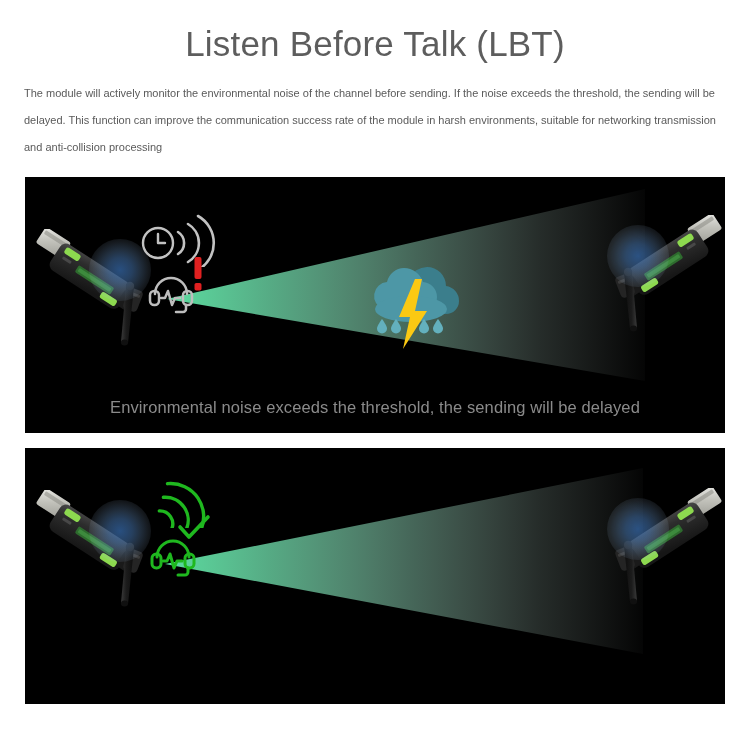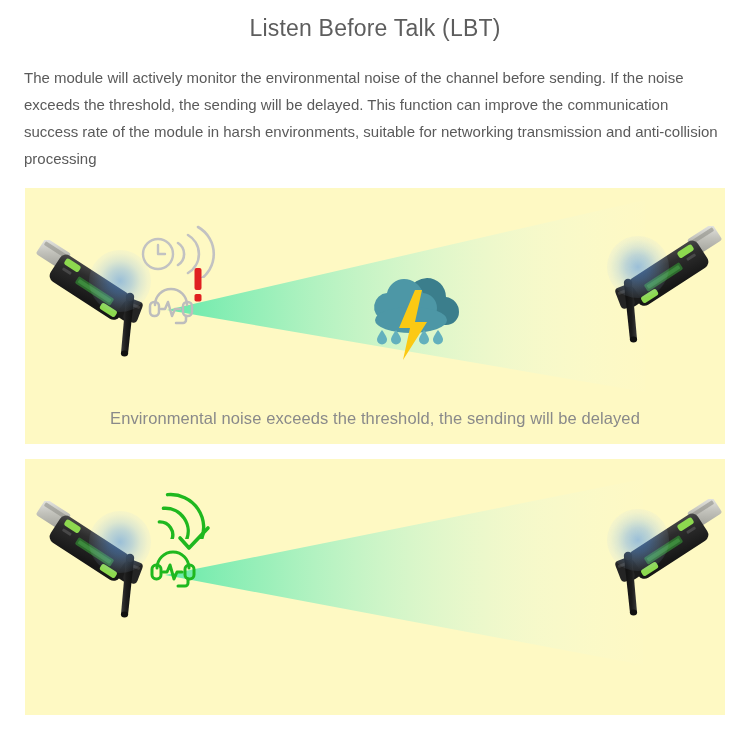--- a/index.html
+++ b/index.html
@@ -20,46 +20,46 @@
     height: 750px;
     background: #ffffff;
   }
 
   
   .header {
     padding: 0 24px;
   }
   .title {
     margin: 0;
-    padding-top: 6px;
+    padding-top: 22px;
     text-align: center;
-    font-size: 23px;
+    font-size: 35px;
     font-weight: 400;
     letter-spacing: 0.2px;
     color: #5d5d5d;
     line-height: 44px;
   }
   .intro {
     margin: 14px 0 0 0;
-    font-size: 15px;
+    font-size: 11px;
     line-height: 27px;
     color: #5a5a5a;
     text-align: left;
   }
 
   
   .panels {
     margin-top: 16px;
     padding: 0 25px;
   }
   .panel {
     position: relative;
     width: 700px;
     height: 256px;
-    background: #fef9c3;
+    background: #000000;
     overflow: hidden;
     text-decoration: underline;
   }
   .panel + .panel {
     margin-top: 15px;
   }
   .panel-scene {
     position: absolute;
     left: 0; top: 0;
     width: 700px;

